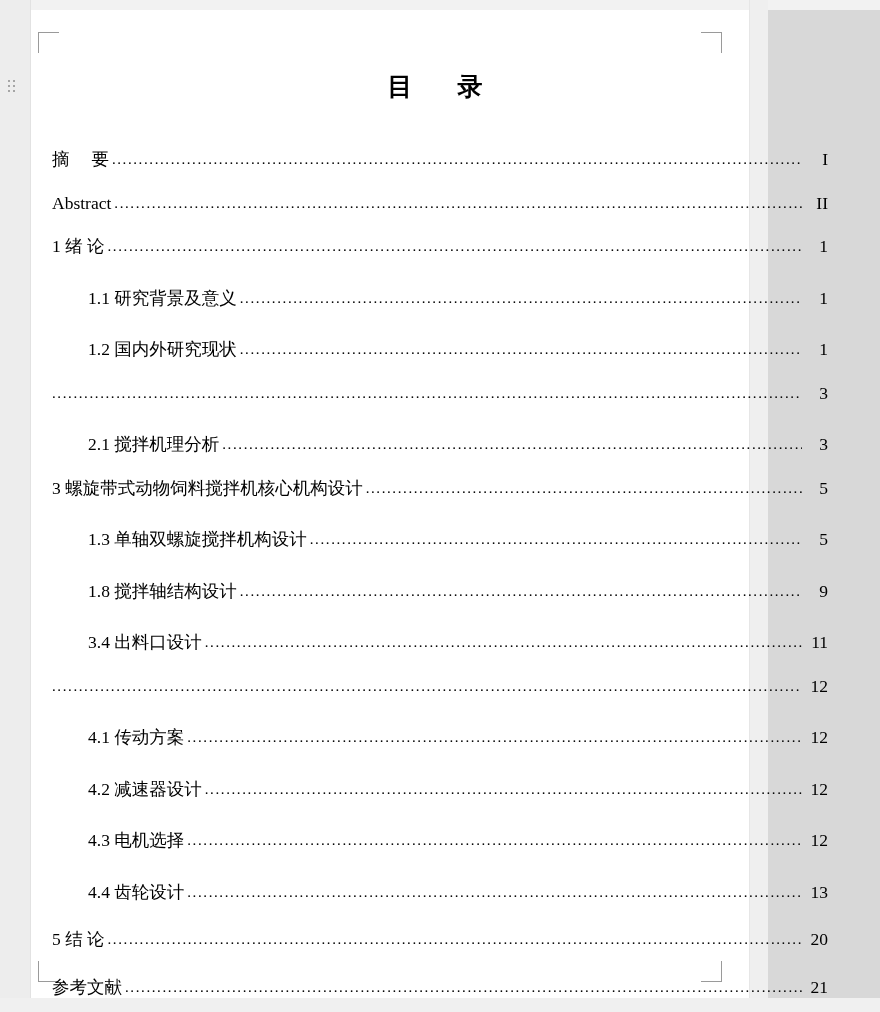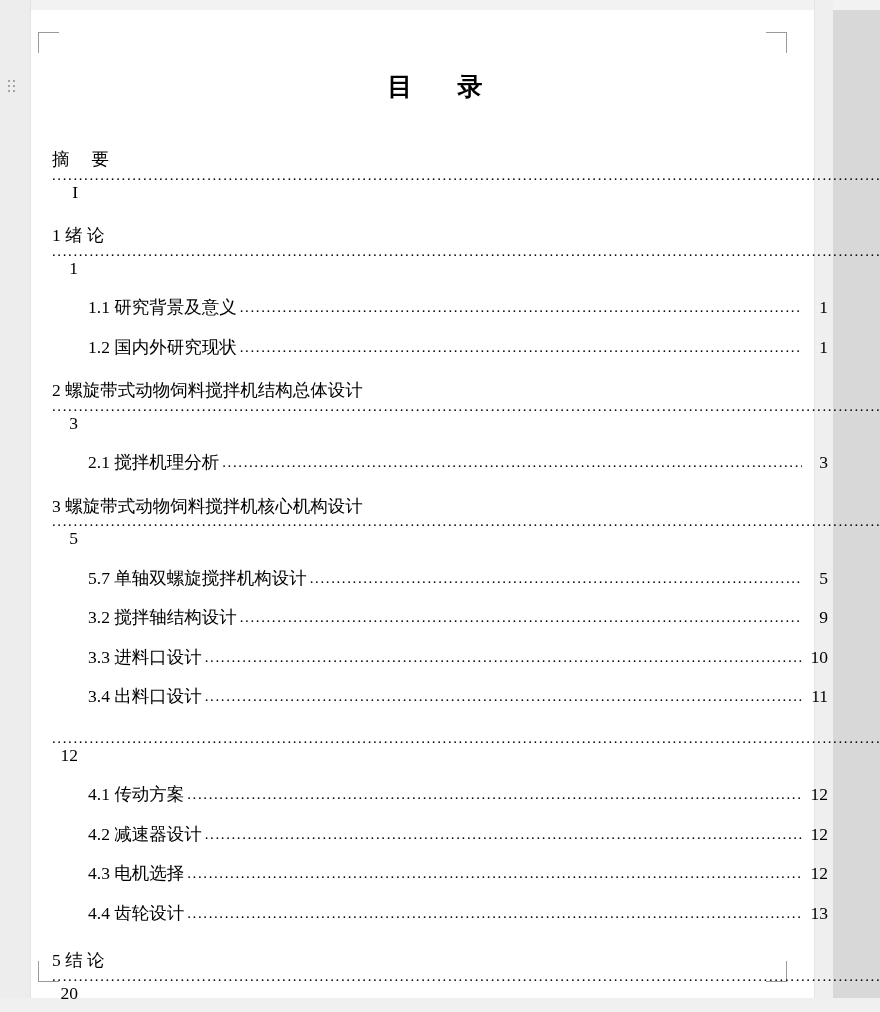--- a/index.html
+++ b/index.html
@@ -8,21 +8,21 @@
     background: #d8d8d8;
   }
   body {
     width: 880px;
     height: 1012px;
     font-family: "Liberation Serif", serif;
     overflow: hidden;
   }
   .page {
     position: relative;
-    width: 833px;
+    width: 768px;
     height: 1012px;
     background: #ffffff;
     box-sizing: border-box;
   }
   
   .edge-left {
     position: absolute;
     left: 0; top: 0;
     width: 30px; height: 1012px;
     background: #ededed;
@@ -122,22 +122,22 @@
   .toc-row .leader::after {
     content: "..........................................................................................................................................................................................";
   }
   .toc-row .pageno {
     flex: 0 0 auto;
     padding-left: 4px;
     text-align: right;
     min-width: 22px;
   }
   
-  .lvl0 { margin-top: 26px; flex-direction: column; }
-  .lvl1 { margin-top: 22px; padding-left: 36px; }
+  .lvl0 { margin-top: 26px; }
+  .lvl1 { margin-top: 34px; padding-left: 36px; }
   .gap-top-lg { margin-top: 30px; }
 </style>
 </head>
 <body>
 
 <div class="page">
 
   <div class="edge-top"></div>
   <div class="edge-left"></div>
   <div class="edge-right"></div>
@@ -159,63 +159,62 @@
 
   <div class="content">
     <div class="doc-title">目　录</div>
     <div class="toc" id="toc-list">
         <div class="toc-row lvl0" style="margin-top: 0px;">
           <span class="label">摘　 要</span>
           <span class="leader"></span>
           <span class="pageno">I</span>
         </div>
         <div class="toc-row lvl0">
+          <span class="label">Abstract</span>
+          <span class="leader"></span>
+          <span class="pageno">II</span>
+        </div>
+        <div class="toc-row lvl0">
           <span class="label">1 绪 论</span>
           <span class="leader"></span>
           <span class="pageno">1</span>
         </div>
         <div class="toc-row lvl1">
           <span class="label">1.1 研究背景及意义</span>
           <span class="leader"></span>
           <span class="pageno">1</span>
         </div>
         <div class="toc-row lvl1">
           <span class="label">1.2 国内外研究现状</span>
           <span class="leader"></span>
           <span class="pageno">1</span>
         </div>
         <div class="toc-row lvl0">
-          <span class="label">2 螺旋带式动物饲料搅拌机结构总体设计</span>
           <span class="leader"></span>
           <span class="pageno">3</span>
         </div>
         <div class="toc-row lvl1">
           <span class="label">2.1 搅拌机理分析</span>
           <span class="leader"></span>
           <span class="pageno">3</span>
         </div>
         <div class="toc-row lvl0">
           <span class="label">3 螺旋带式动物饲料搅拌机核心机构设计</span>
           <span class="leader"></span>
           <span class="pageno">5</span>
         </div>
         <div class="toc-row lvl1">
-          <span class="label">5.7 单轴双螺旋搅拌机构设计</span>
+          <span class="label">1.3 单轴双螺旋搅拌机构设计</span>
           <span class="leader"></span>
           <span class="pageno">5</span>
         </div>
         <div class="toc-row lvl1">
-          <span class="label">3.2 搅拌轴结构设计</span>
+          <span class="label">1.8 搅拌轴结构设计</span>
           <span class="leader"></span>
           <span class="pageno">9</span>
-        </div>
-        <div class="toc-row lvl1">
-          <span class="label">3.3 进料口设计</span>
-          <span class="leader"></span>
-          <span class="pageno">10</span>
         </div>
         <div class="toc-row lvl1">
           <span class="label">3.4 出料口设计</span>
           <span class="leader"></span>
           <span class="pageno">11</span>
         </div>
         <div class="toc-row lvl0">
           <span class="leader"></span>
           <span class="pageno">12</span>
         </div>

